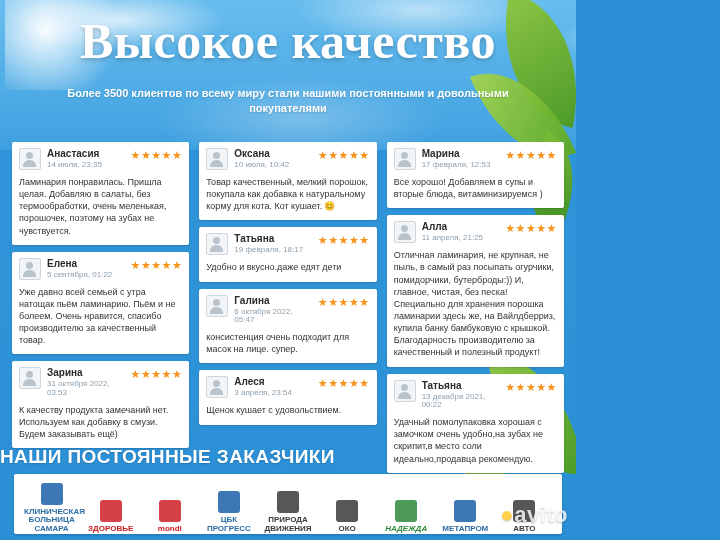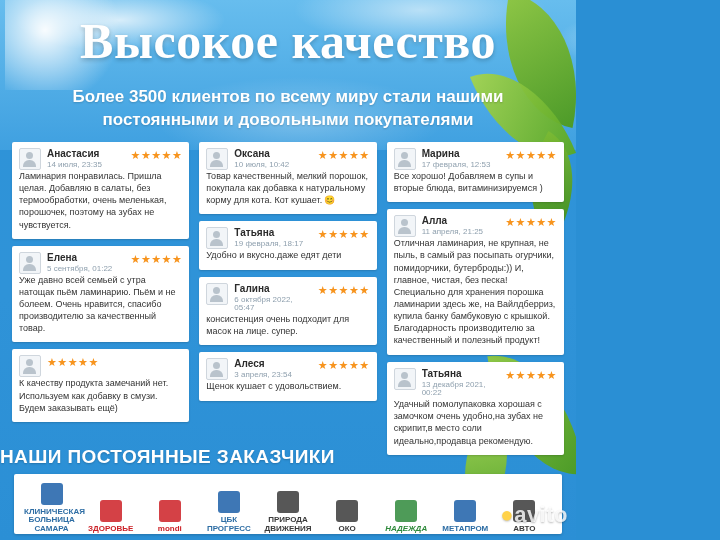--- a/index.html
+++ b/index.html
@@ -64,21 +64,21 @@
     font-size: 50px;
     line-height: 1;
     color: #ffffff;
     letter-spacing: 0.5px;
     text-shadow: 0 2px 4px rgba(0,0,0,0.22);
   }
   .subhead {
     position: absolute;
     left: 60px; right: 60px; top: 86px;
     text-align: center;
-    font-size: 17px;
+    font-size: 11px;
     font-weight: bold;
     line-height: 1.35;
     color: #ffffff;
     text-shadow: 0 1px 2px rgba(0,0,0,0.18);
   }
 
   .columns {
     position: absolute;
     left: 12px; right: 12px; top: 142px;
     display: flex;
@@ -149,20 +149,21 @@
   .stars {
     flex: 0 0 auto;
     color: #f7941e;
     font-size: 11px;
     letter-spacing: 0.5px;
     line-height: 1;
     padding-top: 2px;
     white-space: nowrap;
   }
   .text {
+    margin-top: 6px;
     font-size: 9px;
     line-height: 1.35;
     color: #333333;
     word-wrap: break-word;
   }
 
   .partners-title {
     position: absolute;
     left: 0; right: 0; bottom: 72px;
     text-align: left;
@@ -263,20 +264,24 @@
             <div class="date">5 сентября, 01:22</div>
           </div>
           <div class="stars">★★★★★</div>
         </div>
         <div class="text">Уже давно всей семьей с утра натощак пьём ламинарию. Пьём и не болеем. Очень нравится, спасибо производителю за качественный товар.</div>
       </div>
 
       <div class="card">
         <div class="card-head">
           <div class="avatar"></div>
+          <div class="who">
+            <div class="name">Зарина</div>
+            <div class="date">31 октября 2022, 03:53</div>
+          </div>
           <div class="stars">★★★★★</div>
         </div>
         <div class="text">К качеству продукта замечаний нет. Используем как добавку в смузи. Будем заказывать ещё)</div>
       </div>
     </div>
 
     <div class="col">
       <div class="card">
         <div class="card-head">
           <div class="avatar"></div>

